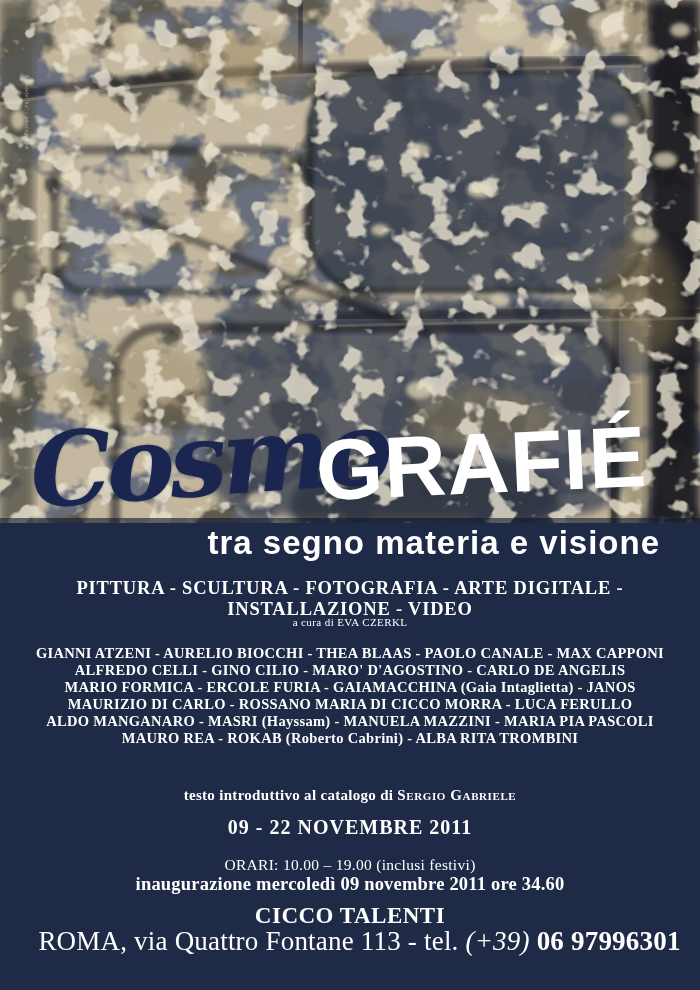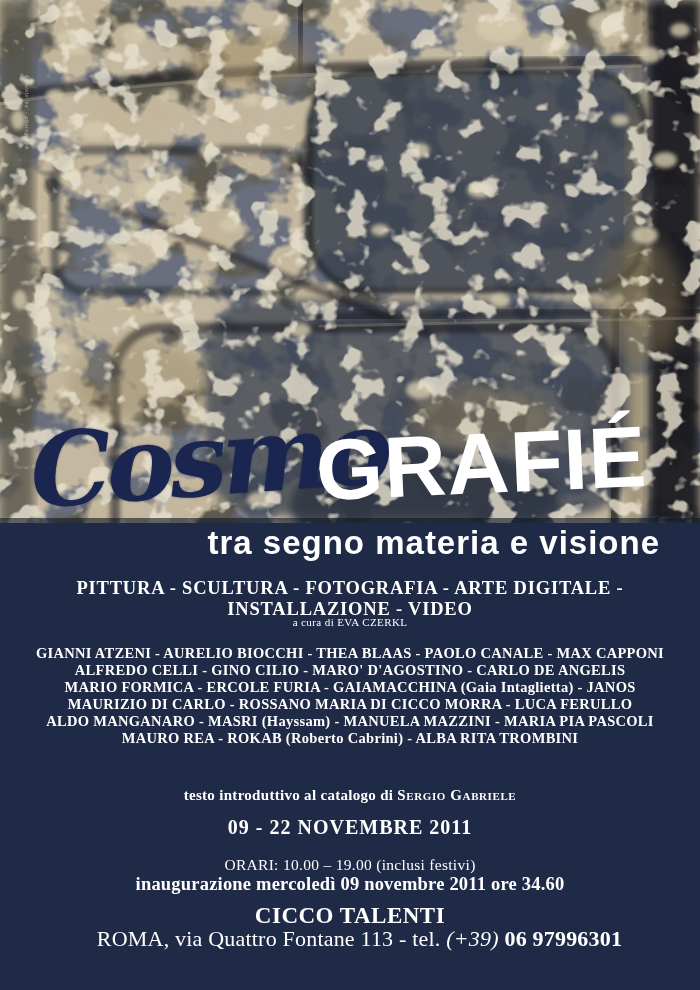--- a/index.html
+++ b/index.html
@@ -41,21 +41,21 @@
   }
   .curator{top:616px;font-size:11px;letter-spacing:.4px;}
   .curator .caps{text-transform:uppercase;}
   .artists{top:645px;font-weight:bold;font-size:14.5px;line-height:17px;letter-spacing:.3px;}
   .catalog{top:787px;font-weight:bold;font-size:15px;letter-spacing:.3px;}
   .catalog .smallcaps{font-variant:small-caps;letter-spacing:.6px;}
   .dates{top:816px;font-weight:bold;font-size:20px;letter-spacing:1px;}
   .hours{top:856px;font-size:15.5px;letter-spacing:.3px;}
   .opening{top:874px;font-weight:bold;font-size:18.5px;letter-spacing:.2px;}
   .venue-name{top:903px;font-weight:bold;font-size:23px;letter-spacing:.5px;}
-  .venue-address{top:926px;font-size:22px;letter-spacing:.2px;margin-left:19px;}
+  .venue-address{top:926px;font-size:27px;letter-spacing:.2px;margin-left:19px;}
   .venue-address .intl{font-style:italic;}
   .venue-address .phone{font-weight:bold;}
   .website{top:950px;font-style:italic;font-size:21px;letter-spacing:.5px;}
 </style>
 </head>
 <body>
 
 <div class="poster">
 
   <div class="photo">

